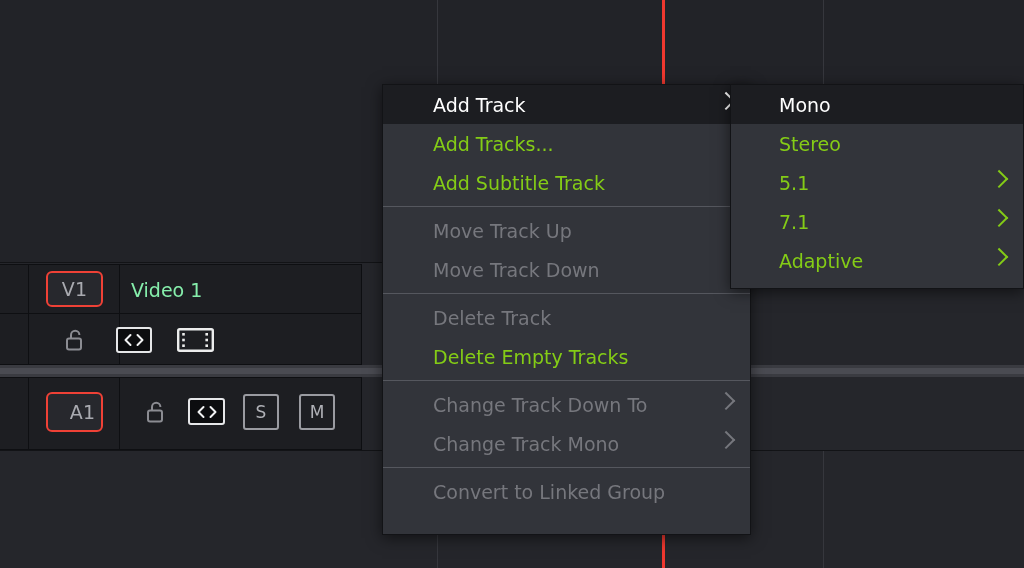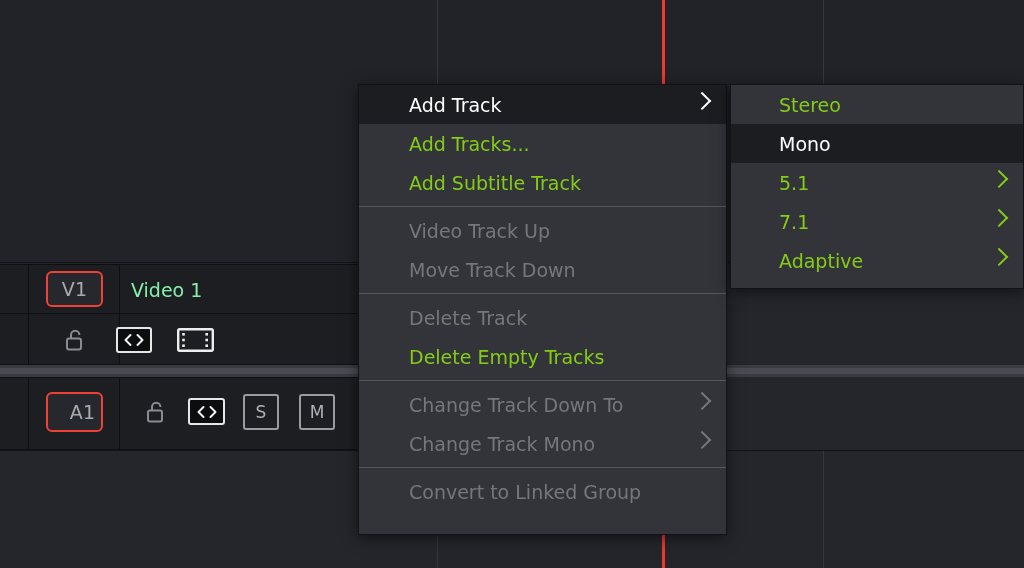--- a/index.html
+++ b/index.html
@@ -125,21 +125,21 @@
 
   
   .menu {
     position: absolute;
     box-sizing: border-box;
     background: #32343a;
     border: 1px solid #121316;
     box-shadow: 0 3px 14px rgba(0,0,0,0.55);
     padding: 0;
   }
-  .menu-main { left: 358px; top: 84px; width: 369px; height: 451px; }
+  .menu-main { left: 382px; top: 84px; width: 369px; height: 451px; }
   .menu-sub  { left: 730px; top: 84px; width: 294px; height: 205px; }
 
   .menu-item {
     position: relative;
     box-sizing: border-box;
     height: 39px;
     display: flex;
     align-items: center;
     padding: 0 14px 0 50px;
     color: #b0b1b7;
@@ -269,21 +269,21 @@
       <span>Add Tracks...</span>
     </div>
 
     <div class="menu-item enabled">
       <span>Add Subtitle Track</span>
     </div>
 
     <div class="menu-sep"></div>
 
     <div class="menu-item disabled">
-      <span>Video Track Up</span>
+      <span>Move Track Up</span>
     </div>
 
     <div class="menu-item disabled">
       <span>Move Track Down</span>
     </div>
 
     <div class="menu-sep"></div>
 
     <div class="menu-item disabled">
       <span>Delete Track</span>
@@ -306,30 +306,30 @@
     </div>
 
     <div class="menu-sep"></div>
 
     <div class="menu-item disabled">
       <span>Convert to Linked Group</span>
     </div>
   </div>
 
   <div class="menu menu-sub">
-
-    <div class="menu-item enabled">
-      <span>Stereo</span>
-    </div>
 
     <div class="menu-item selected">
       <span>Mono</span>
     </div>
 
     <div class="menu-item enabled">
+      <span>Stereo</span>
+    </div>
+
+    <div class="menu-item enabled">
       <span>5.1</span>
       <span class="chev"></span>
     </div>
 
     <div class="menu-item enabled">
       <span>7.1</span>
       <span class="chev"></span>
     </div>
 
     <div class="menu-item enabled">

